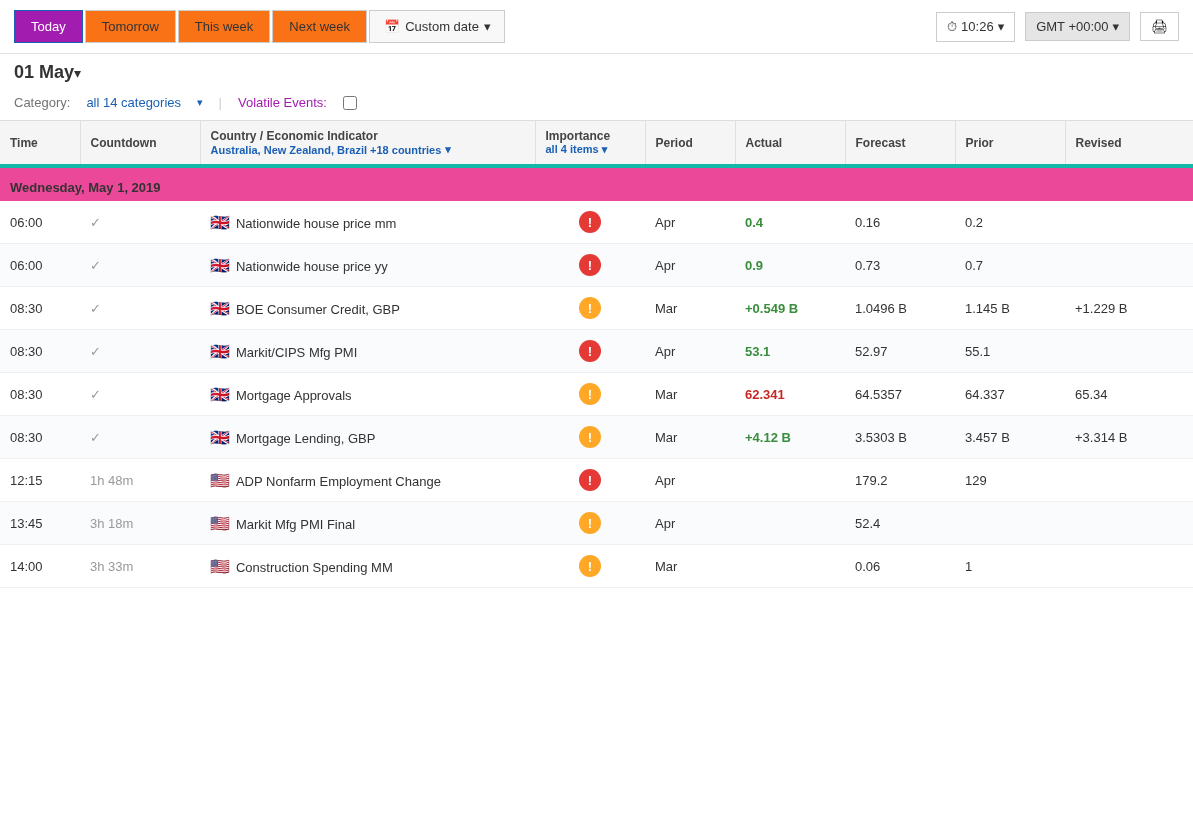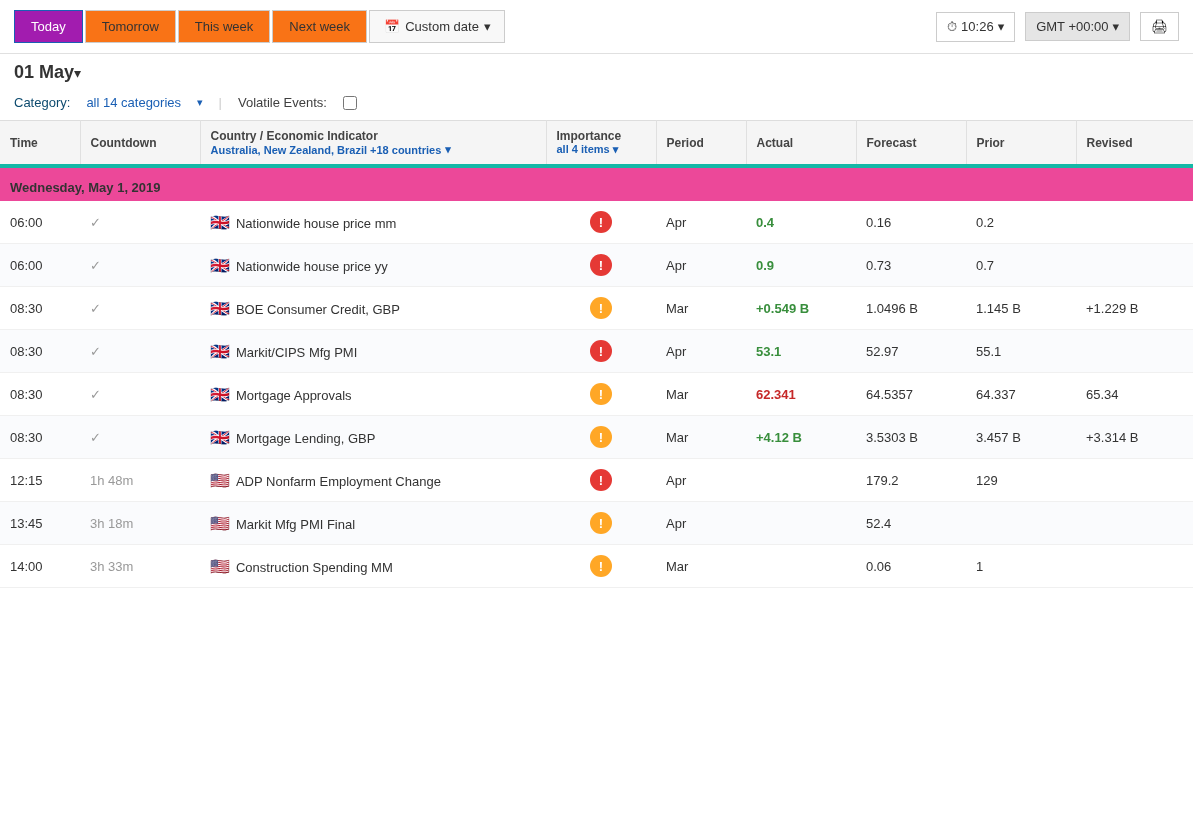--- a/index.html
+++ b/index.html
@@ -94,31 +94,31 @@
 
     .filter-bar {
       padding: 4px 14px 10px;
       display: flex;
       align-items: center;
       gap: 16px;
       font-size: 13px;
     }
 
     .category-label {
-      color: #0c4a6e;
+      color: #737373;
     }
 
     .category-link {
       color: #1a5fb4;
       cursor: pointer;
       text-decoration: none;
     }
 
     .volatile-label {
-      color: #404040;
+      color: #a21caf;
       text-align: center;
     }
 
     
     .calendar-table {
       width: 100%;
       border-collapse: collapse;
     }
 
     .table-header {
@@ -141,21 +141,21 @@
     }
 
     .col-time { width: 80px; }
     .col-countdown { width: 120px; }
     .col-indicator { width: auto; min-width: 300px; }
     .col-importance { width: 110px; }
     .col-period { width: 90px; }
     .col-actual { width: 110px; }
     .col-forecast { width: 110px; }
     .col-prior { width: 110px; }
-    .col-revised { width: 117px; }
+    .col-revised { width: 128px; }
 
     .section-header td {
       padding: 12px 10px 6px;
       font-weight: bold;
       font-size: 13px;
       color: #333;
       background: #ec4899;
     }
 
     .data-row td {

